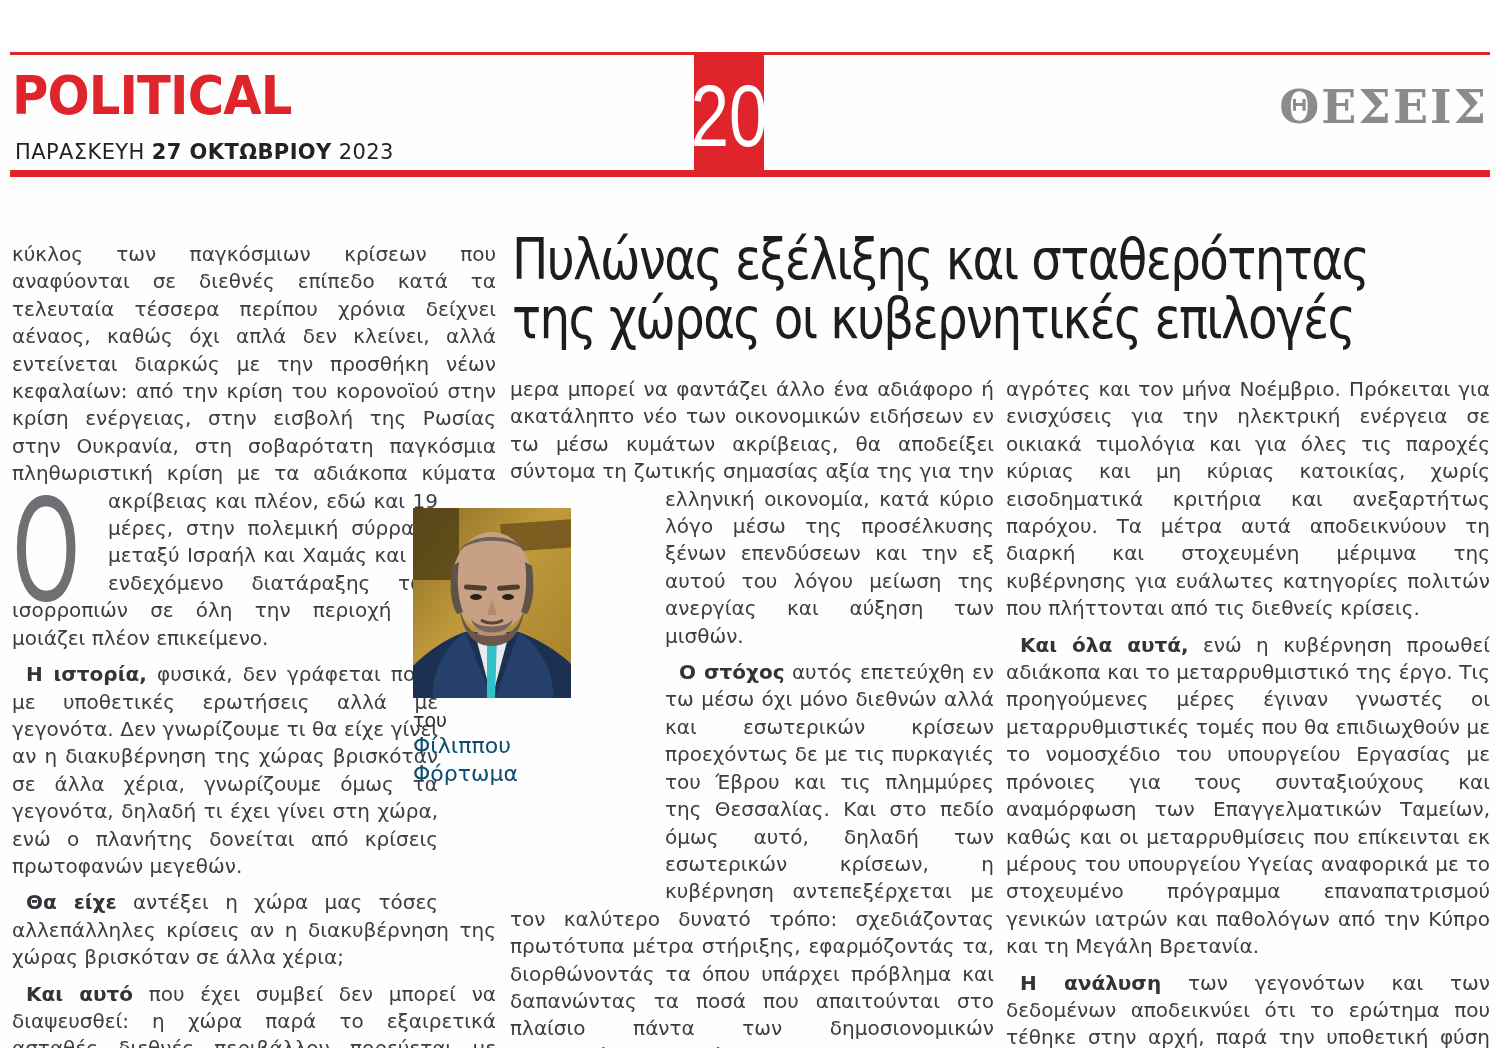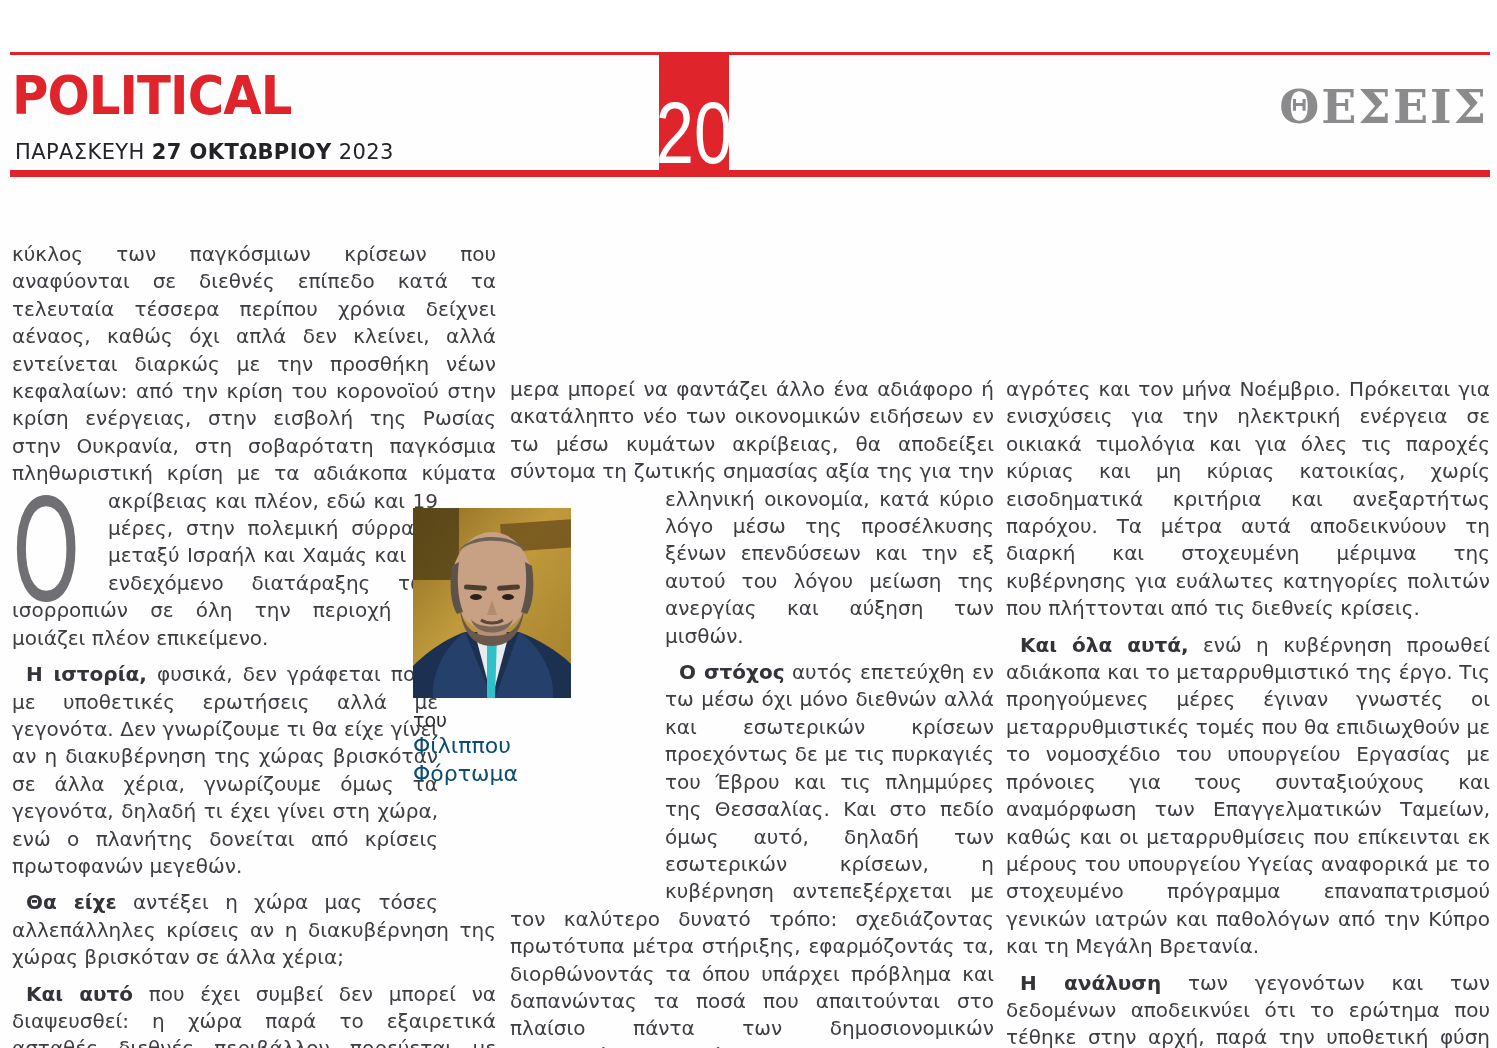--- a/index.html
+++ b/index.html
@@ -5,22 +5,22 @@
   html,body{margin:0;padding:0;background:#ffffff;}
   .page{position:relative;width:1497px;height:1048px;background:#fefefe;overflow:hidden;
         font-family:"DejaVu Sans",sans-serif;margin-top:44px;}
 
   
   .rule-top{position:absolute;left:10px;top:8px;width:1480px;height:3px;background:#e0242b;}
   .brand{position:absolute;left:12px;top:20px;font-size:54px;font-weight:bold;color:#e0242b;
          letter-spacing:-1px;transform:scaleX(.92);transform-origin:left top;white-space:nowrap;}
   .dateline{position:absolute;left:15px;top:96px;font-size:21px;color:#232327;letter-spacing:.4px;white-space:nowrap;}
   .dateline .d-bold{font-weight:bold;}
-  .pagebox{position:absolute;left:659px;top:10px;width:70px;height:123px;background:#e0242b;
-           display:flex;align-items:flex-end;justify-content:center;overflow:hidden;}
+  .pagebox{position:absolute;left:694px;top:10px;width:70px;height:123px;background:#e0242b;
+           display:flex;align-items:center;justify-content:center;overflow:hidden;}
   .pagebox .num{color:#ffffff;font-size:88px;font-weight:normal;line-height:1;
                 transform:scaleX(.78);transform-origin:center;font-family:"Liberation Sans",sans-serif;}
   .section-title{position:absolute;right:9px;top:36px;font-family:"DejaVu Serif",serif;font-weight:bold;
                  font-size:46px;color:#8b8b8e;letter-spacing:2px;white-space:nowrap;}
   .rule-mid{position:absolute;left:10px;top:126px;width:1480px;height:7px;background:#e0242b;}
 
   
   .headline{position:absolute;left:512px;top:186px;width:980px;color:#1d1d21;}
   .headline .hl{display:block;font-size:57px;line-height:59px;font-weight:normal;letter-spacing:-2px;
                 transform:scaleX(.85);transform-origin:left top;white-space:nowrap;}
@@ -62,20 +62,24 @@
 
   <div class="rule-top"></div>
   <div class="brand">POLITICAL</div>
   <div class="dateline"><span>ΠΑΡΑΣΚΕΥΗ </span><span class="d-bold">27 ΟΚΤΩΒΡΙΟΥ</span><span> 2023</span></div>
   <div class="pagebox">
     <span class="num">20</span>
   </div>
   <div class="section-title">ΘΕΣΕΙΣ</div>
   <div class="rule-mid"></div>
 
+  <div class="headline">
+    <span class="hl">Πυλώνας εξέλιξης και σταθερότητας</span>
+    <span class="hl">της χώρας οι κυβερνητικές επιλογές</span>
+  </div>
 
   <div class="col col1">
     <div class="sp-r"></div>
     <div class="bl-r"></div>
     <p><span class="dropcap-box"><span class="dc">Ο</span></span><span>κύκλος των παγκόσμιων κρίσεων που αναφύονται σε διεθνές επίπεδο κατά τα τελευταία τέσσερα περίπου χρόνια δείχνει αέναος, καθώς όχι απλά δεν κλείνει, αλλά εντείνεται διαρκώς με την προσθήκη νέων κεφαλαίων: από την κρίση του κορονοϊού στην κρίση ενέργειας, στην εισβολή της Ρωσίας στην Ουκρανία, στη σοβαρότατη παγκόσμια πληθωριστική κρίση με τα αδιάκοπα κύματα ακρίβειας και πλέον, εδώ και 19 μέρες, στην πολεμική σύρραξη μεταξύ Ισραήλ και Χαμάς και το ενδεχόμενο διατάραξης των ισορροπιών σε όλη την περιοχή να μοιάζει πλέον επικείμενο.</span></p>
     <p class="indent"><b class="lead">Η ιστορία,</b><span> φυσικά, δεν γράφεται ποτέ με υποθετικές ερωτήσεις αλλά με γεγονότα. Δεν γνωρίζουμε τι θα είχε γίνει αν η διακυβέρνηση της χώρας βρισκόταν σε άλλα χέρια, γνωρίζουμε όμως τα γεγονότα, δηλαδή τι έχει γίνει στη χώρα, ενώ ο πλανήτης δονείται από κρίσεις πρωτοφανών μεγεθών.</span></p>
     <p class="indent"><b class="lead">Θα είχε</b><span> αντέξει η χώρα μας τόσες αλλεπάλληλες κρίσεις αν η διακυβέρνηση της χώρας βρισκόταν σε άλλα χέρια;</span></p>
     <p class="indent"><b class="lead">Και αυτό</b><span> που έχει συμβεί δεν μπορεί να διαψευσθεί: η χώρα παρά το εξαιρετικά ασταθές διεθνές περιβάλλον πορεύεται με σταθερότητα, στόχους και σχέδιο. Καρπός αυτής της στρατηγικής είναι άλλωστε και η ανάκτηση της επενδυτικής βαθμίδας, αναβάθμιση που δικαιώνει τις θυσίες και επιλογές των Ελλήνων πολιτών.</span></p>
 
   </div>

